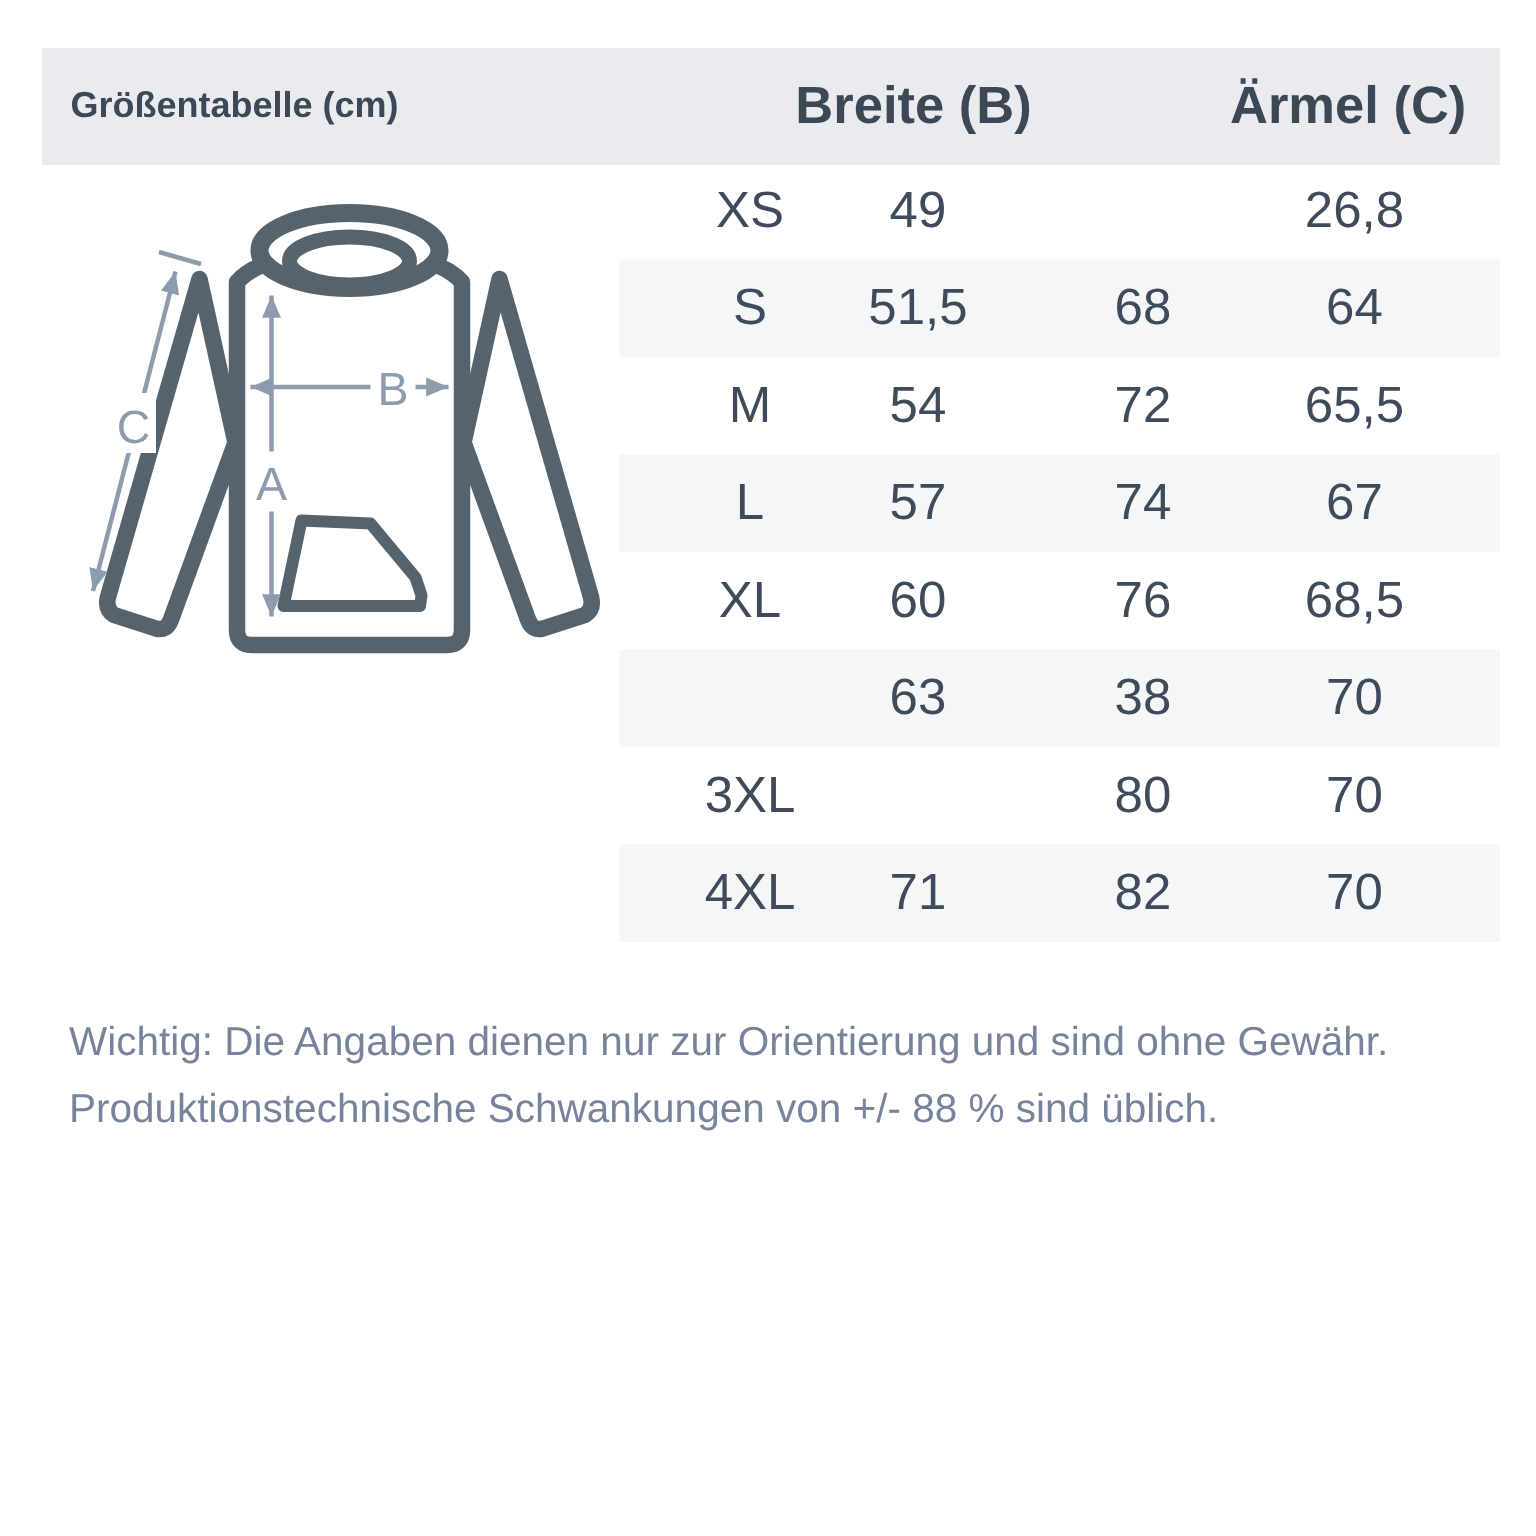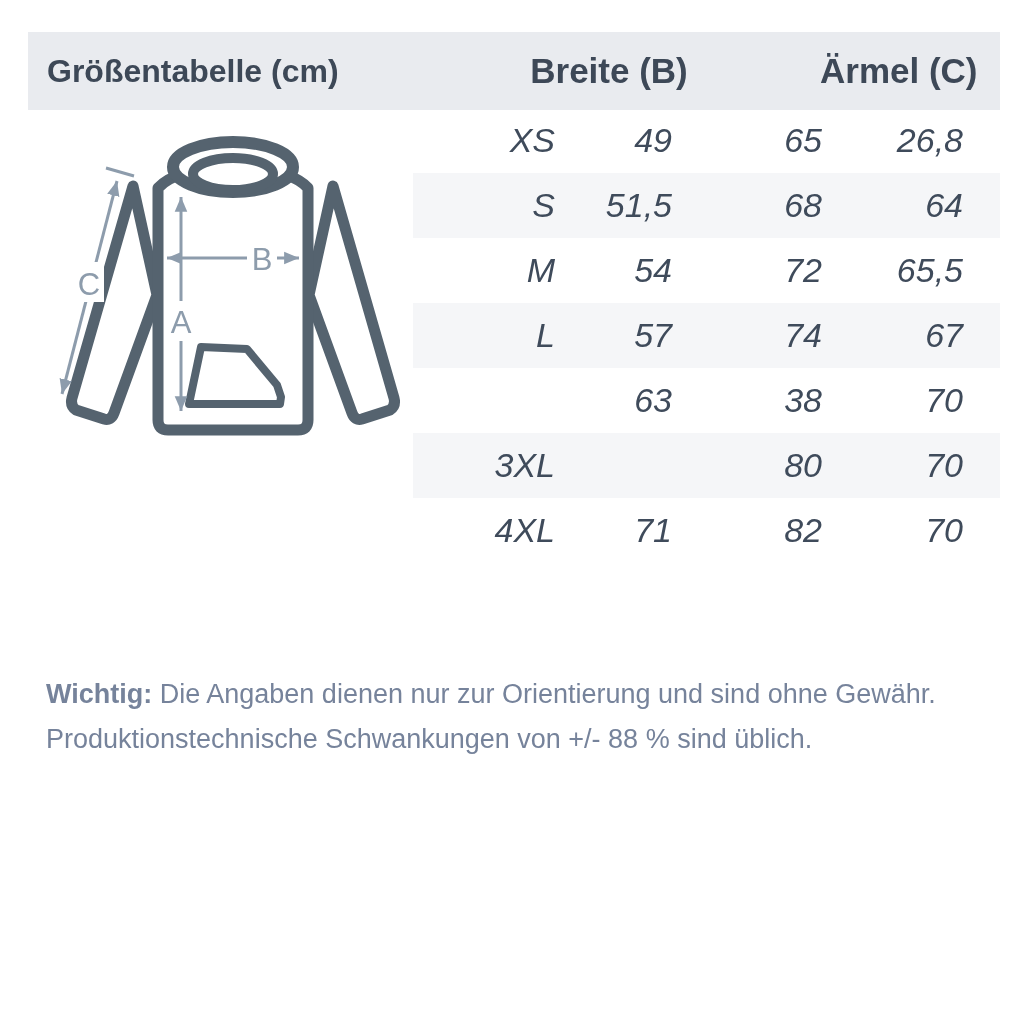--- a/index.html
+++ b/index.html
@@ -7,47 +7,47 @@
     width:1024px;height:1024px;position:relative;background:#ffffff;
     font-family:"Liberation Sans",sans-serif;color:#3f4b5b;overflow:hidden;
   }
   
   .header-bar{
     position:absolute;left:28px;top:32px;width:972px;height:78px;
     background:#e9ebef;
   }
   .header-title{
     position:absolute;left:19px;top:0;height:78px;line-height:78px;
-    font-size:32px;font-weight:bold;color:#3d4857;white-space:nowrap;
+    font-size:24px;font-weight:bold;color:#3d4857;white-space:nowrap;
   }
   .header-col{
     position:absolute;top:0;height:78px;line-height:78px;text-align:center;
     font-size:35px;font-weight:bold;color:#3d4857;white-space:nowrap;
   }
   .header-col.col-breite{left:501px;width:160px;}
   .header-col.col-hoehe{left:657px;width:150px;}
   .header-col.col-aermel{left:792px;width:150px;}
   
   .size-table{position:absolute;left:413px;top:108px;width:587px;}
   .size-row{position:relative;height:65px;}
   .size-row:nth-child(even){background:#f5f6f8;}
   .size-row .cell{
-    position:absolute;top:0;height:65px;line-height:65px;text-align:right;
-    font-size:34px;color:#3f4b5b;white-space:nowrap;font-style:italic;
+    position:absolute;top:0;height:65px;line-height:65px;text-align:center;
+    font-size:34px;color:#3f4b5b;white-space:nowrap;
   }
   .cell.c-size{left:32px;width:110px;}
   .cell.c-b{left:139px;width:120px;}
   .cell.c-a{left:289px;width:120px;}
   .cell.c-c{left:430px;width:120px;}
   
   .note{
     position:absolute;left:46px;top:672px;width:920px;
     font-size:27px;line-height:45px;color:#76839b;
   }
-  .note b{font-weight:bold;color:#76839b;}
+  .note b{font-weight:normal;color:#76839b;}
   
   .diagram-svg{position:absolute;left:0;top:0;width:1024px;height:1024px;}
   .diagram-svg text{
     font-family:"Liberation Sans",sans-serif;font-size:31px;fill:#8d9cac;
   }
 </style>
 </head>
 <body>
 
 <div class="header-bar">
@@ -95,40 +95,45 @@
     <text x="262" y="270" text-anchor="middle">B</text>
     <rect x="74" y="262" width="30" height="40" fill="#ffffff"></rect>
     <text x="89" y="295" text-anchor="middle">C</text>
   </g>
 </svg>
 
 <div class="size-table">
     <div class="size-row">
     <div class="cell c-size">XS</div>
     <div class="cell c-b">49</div>
-    <div class="cell c-a">65</div>
     <div class="cell c-c">26,8</div>
   </div>
     <div class="size-row">
     <div class="cell c-size">S</div>
     <div class="cell c-b">51,5</div>
     <div class="cell c-a">68</div>
     <div class="cell c-c">64</div>
   </div>
     <div class="size-row">
     <div class="cell c-size">M</div>
     <div class="cell c-b">54</div>
     <div class="cell c-a">72</div>
     <div class="cell c-c">65,5</div>
   </div>
     <div class="size-row">
     <div class="cell c-size">L</div>
     <div class="cell c-b">57</div>
     <div class="cell c-a">74</div>
     <div class="cell c-c">67</div>
+  </div>
+    <div class="size-row">
+    <div class="cell c-size">XL</div>
+    <div class="cell c-b">60</div>
+    <div class="cell c-a">76</div>
+    <div class="cell c-c">68,5</div>
   </div>
     <div class="size-row">
     <div class="cell c-b">63</div>
     <div class="cell c-a">38</div>
     <div class="cell c-c">70</div>
   </div>
     <div class="size-row">
     <div class="cell c-size">3XL</div>
     <div class="cell c-a">80</div>
     <div class="cell c-c">70</div>

